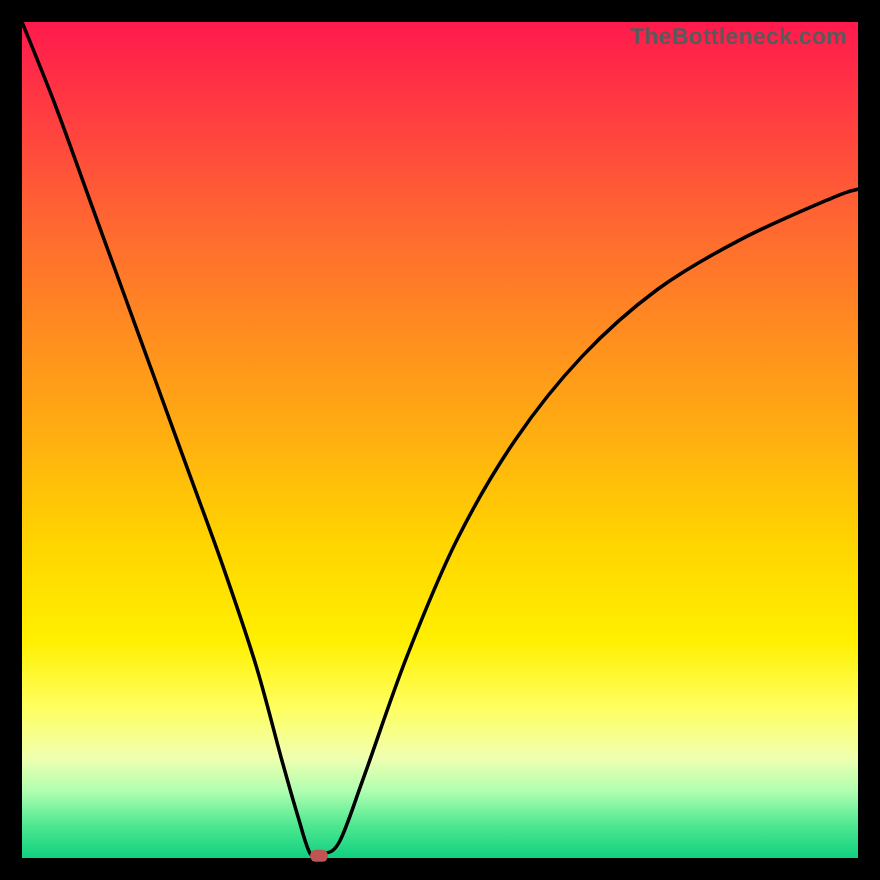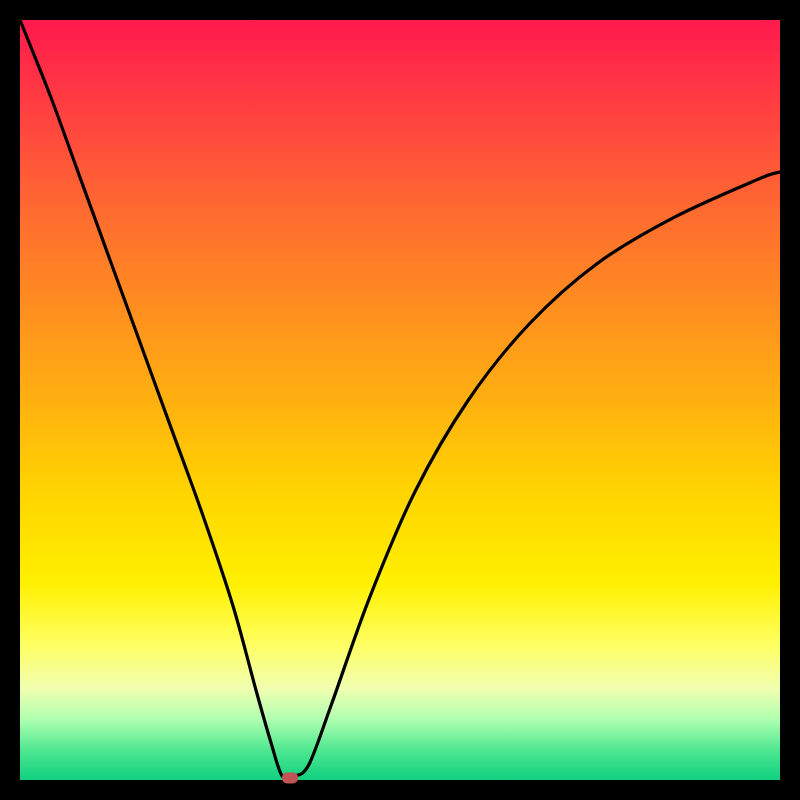--- a/index.html
+++ b/index.html
@@ -57,20 +57,21 @@
     border-radius: 5px;
     transform: translate(-50%, -50%);
   }
 </style>
 </head>
 <body>
 
 <div class="frame">
   <div class="plot-area">
 
+    <div class="attribution">TheBottleneck.com</div>
 
     <svg class="curve" viewBox="0 0 760 760" preserveAspectRatio="none">
       <path id="curve-path" fill="none" stroke="#000000" stroke-width="3.2" stroke-linecap="round" stroke-linejoin="round" d="M 0.00 0.00 C 5.07 12.67, 20.27 49.40, 30.40 76.00 C 40.53 102.60, 50.67 131.73, 60.80 159.60 C 70.93 187.47, 81.07 215.33, 91.20 243.20 C 101.33 271.07, 111.47 298.93, 121.60 326.80 C 131.73 354.67, 141.87 382.53, 152.00 410.40 C 162.13 438.27, 172.27 464.87, 182.40 494.00 C 192.53 523.13, 203.93 556.07, 212.80 585.20 C 221.67 614.33, 229.27 646.00, 235.60 668.80 C 241.93 691.60, 246.37 707.43, 250.80 722.00 C 255.23 736.57, 258.40 750.50, 262.20 756.20 C 266.00 761.90, 269.17 758.10, 273.60 756.20 C 278.03 754.30, 282.47 756.83, 288.80 744.80 C 295.13 732.77, 301.47 711.87, 311.60 684.00 C 321.73 656.13, 335.67 613.07, 349.60 577.60 C 363.53 542.13, 378.73 504.13, 395.20 471.20 C 411.67 438.27, 429.40 407.87, 448.40 380.00 C 467.40 352.13, 487.67 326.80, 509.20 304.00 C 530.73 281.20, 553.53 260.93, 577.60 243.20 C 601.67 225.47, 627.00 211.53, 653.60 197.60 C 680.20 183.67, 719.47 167.20, 737.20 159.60 C 754.93 152.00, 756.20 153.27, 760.00 152.00"></path>
     </svg>
 
     <div class="marker" id="min-marker" style="left: 269.8px; top: 757.72px; background: rgb(192, 84, 84);"></div>
 
   </div>
 </div>
 

